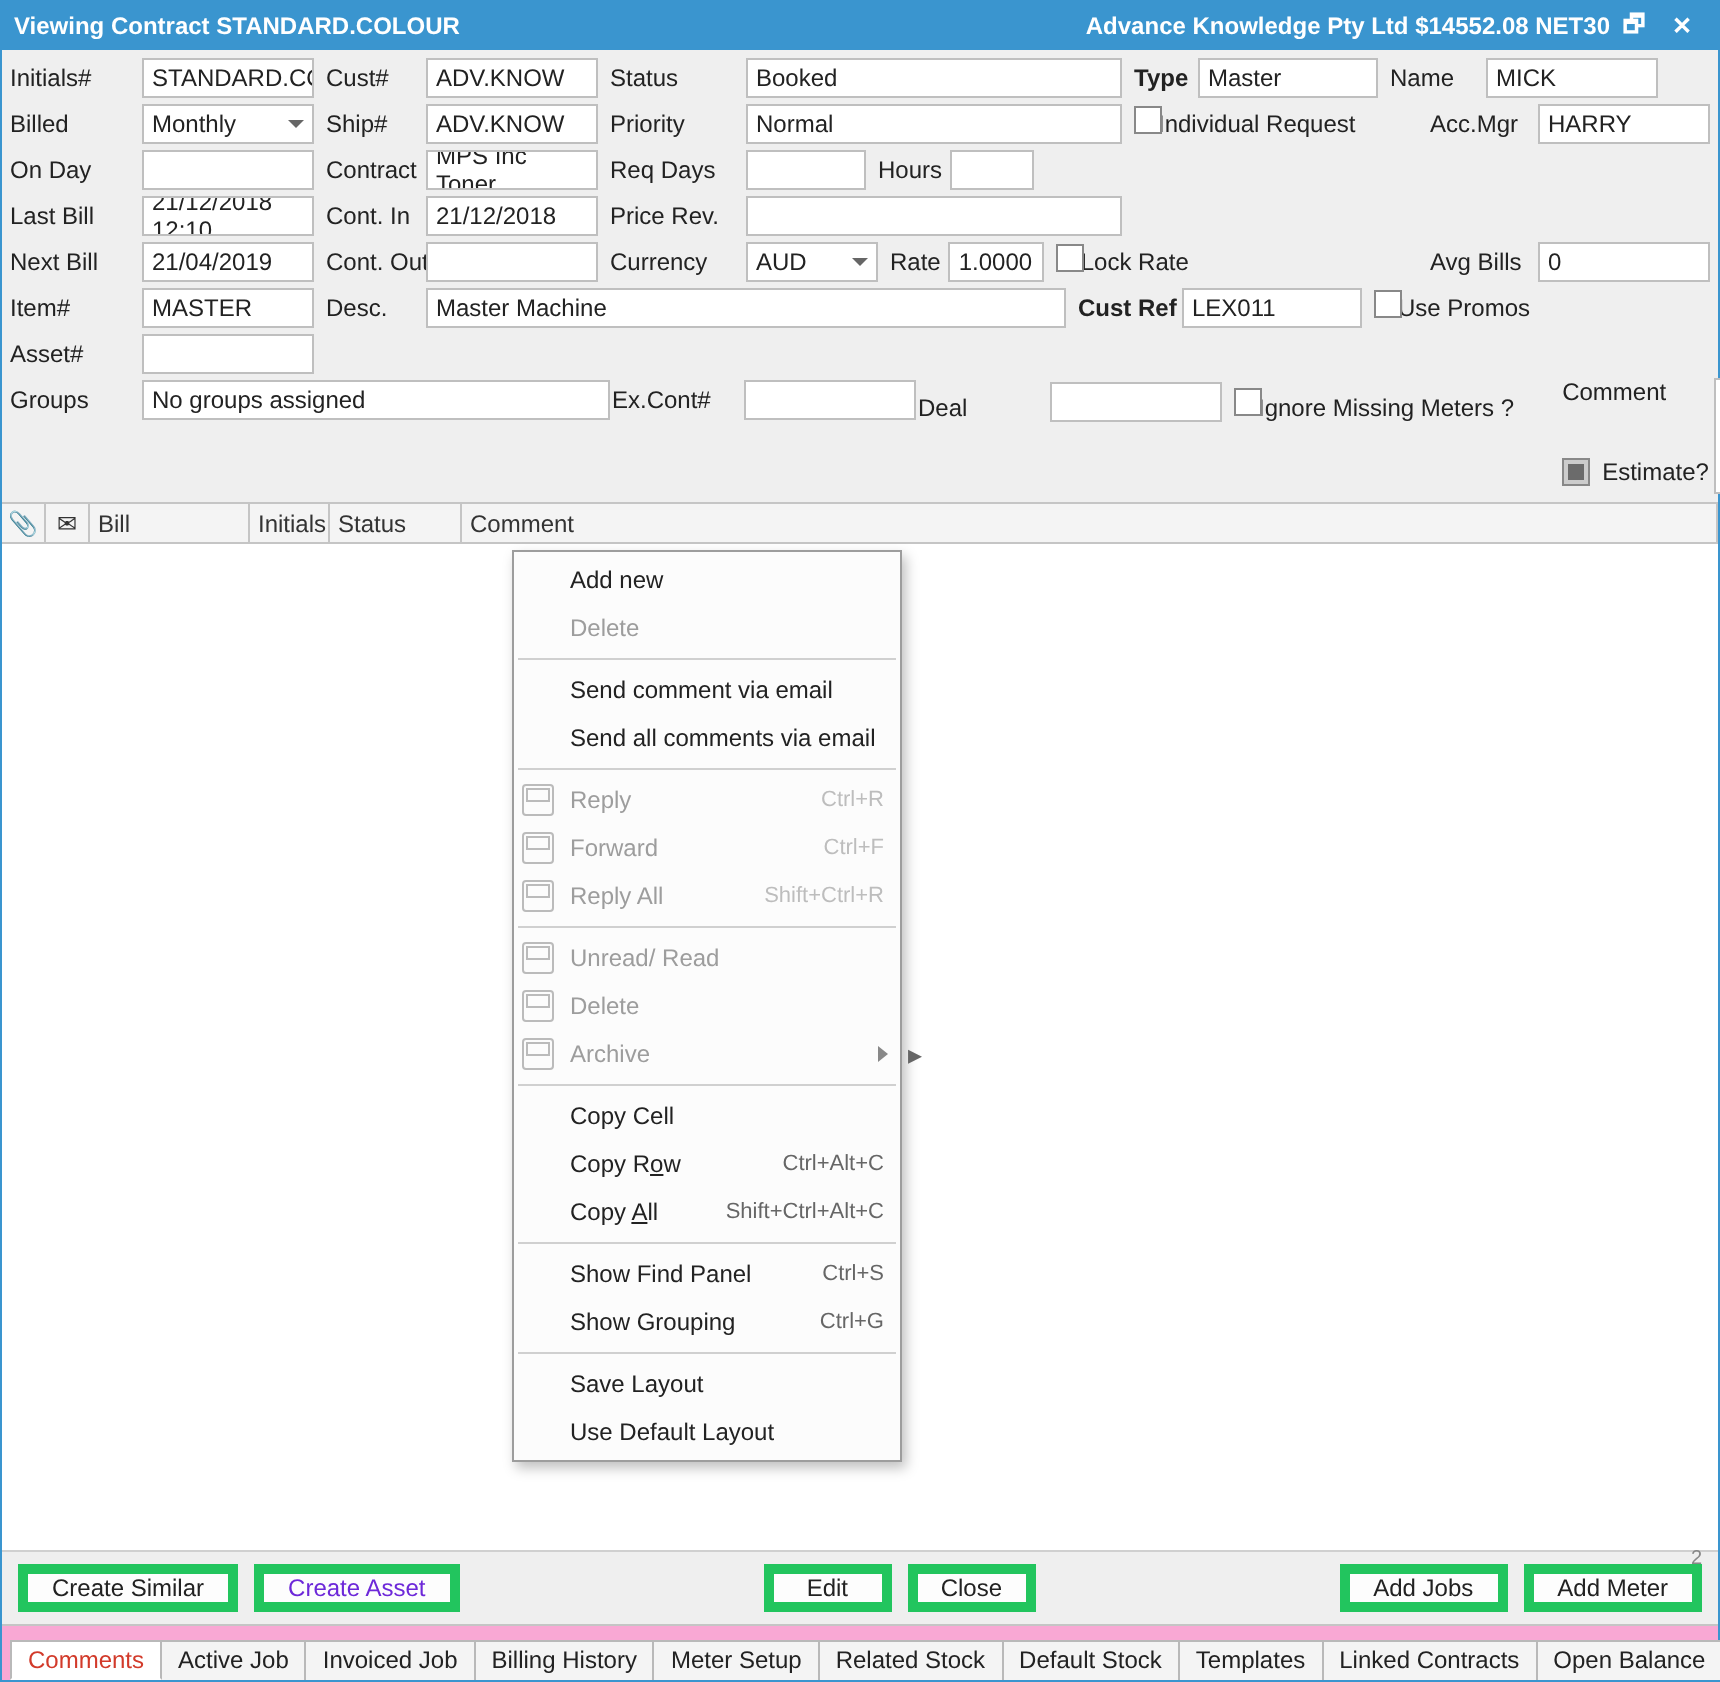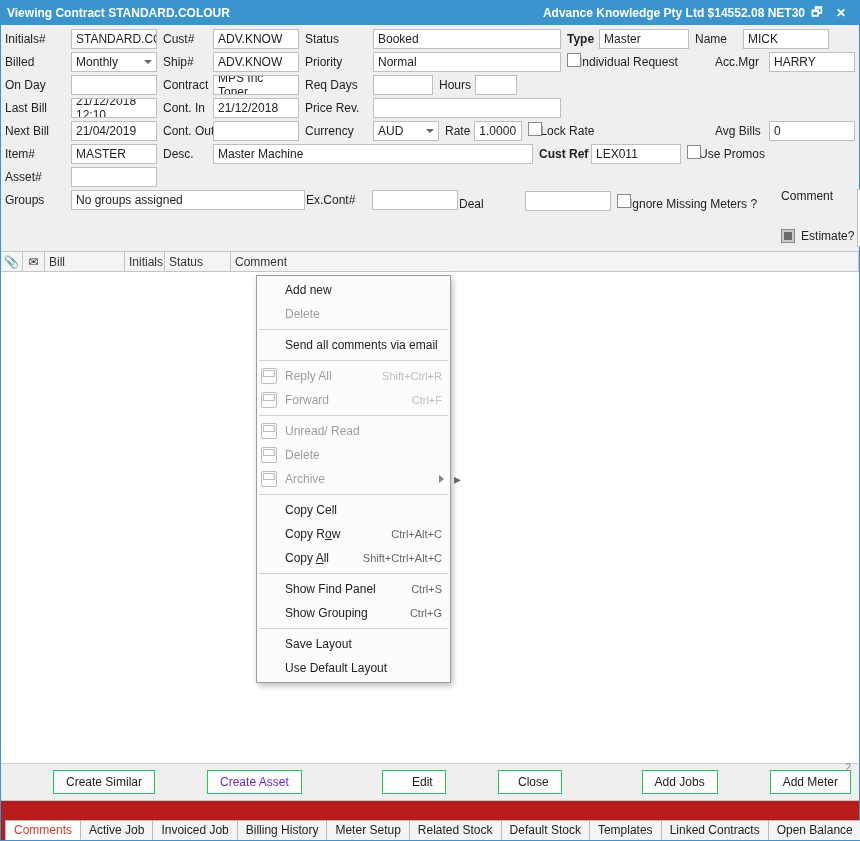--- a/index.html
+++ b/index.html
@@ -55,26 +55,26 @@
   .ctx .sep { height:1px; background:#d0d0d0; margin:3px 2px; }
   .ctx .arrow::after { content:""; border-top:4px solid transparent; border-bottom:4px solid transparent; border-left:5px solid #888; position:absolute; right:6px; top:50%; transform:translateY(-50%);}
   .ctx .ico { position:absolute; left:4px; top:50%; transform:translateY(-50%); width:16px; height:16px; }
   .ctx .ico.mail { border:1px solid #bbb; border-radius:2px; }
   .ctx .ico.mail::before { content:""; position:absolute; left:1px; right:1px; top:1px; bottom:6px; border:1px solid #bbb; }
   .ctx .u { text-decoration: underline; }
   .sub-caret { position:absolute; right:-11px; top:50%; transform:translateY(-50%); color:#666; font-size:14px; }
 
   
   .btn-row { display:flex; align-items:center; gap:8px; padding:6px 8px; border-top:1px solid #d0d0d0; background:#efefef; position:relative; }
-  .btn { height:24px; padding:0 12px; border:1px solid #22c55e; background:#fdfdfd; color:#222; display:flex; align-items:center; justify-content:flex-end; cursor:pointer;margin-left:44px; }
+  .btn { height:24px; padding:0 12px; border:5px solid #22c55e; background:#fdfdfd; color:#222; display:flex; align-items:center; justify-content:center; cursor:pointer; }
   .btn.dis { color:#6d28d9; }
   .corner2 { position:absolute; right:8px; top:-2px; color:#888; font-size:10px; }
 
   
-  .tabs { height:40px; display:flex; align-items:flex-end; border-top:1px solid #c5c5c5; background:#b91c1c; padding:0 4px; }
+  .tabs { height:28px; display:flex; align-items:flex-end; border-top:1px solid #c5c5c5; background:#f9a8d4; padding:0 4px; }
   .tab { height:20px; padding:2px 8px 0; border:1px solid #b9b9b9; border-bottom:none; background:#f4f4f4; color:#222; margin-right:-1px; cursor:pointer; white-space:nowrap; }
   .tab.active { color:#d23a2a; background:#fff; border-bottom:1px solid #fff; z-index:1; }
 </style>
 </head>
 <body>
 <div class="window">
 
   <div class="titlebar">
     <span class="title-left">Viewing Contract STANDARD.COLOUR</span>
     <span class="title-right">Advance Knowledge Pty Ltd $14552.08 NET30</span>
@@ -249,32 +249,40 @@
 
       <div class="ctx">
         <div class="mi">
             <span>Add new</span>
           </div>
         <div class="mi dis">
             <span>Delete</span>
           </div>
         <div class="sep"></div>
         <div class="mi">
+            <span>Send comment via email</span>
+          </div>
+        <div class="mi">
             <span>Send all comments via email</span>
           </div>
         <div class="sep"></div>
+        <div class="mi dis">
+            <span class="ico mail"></span>
+            <span>Reply</span>
+            <span class="hot">Ctrl+R</span>
+          </div>
+        <div class="mi dis">
+            <span class="ico mail"></span>
+            <span>Forward</span>
+            <span class="hot">Ctrl+F</span>
+          </div>
         <div class="mi dis">
             <span class="ico mail"></span>
             <span>Reply All</span>
             <span class="hot">Shift+Ctrl+R</span>
-          </div>
-        <div class="mi dis">
-            <span class="ico mail"></span>
-            <span>Forward</span>
-            <span class="hot">Ctrl+F</span>
           </div>
         <div class="sep"></div>
         <div class="mi dis">
             <span class="ico mail"></span>
             <span>Unread/ Read</span>
           </div>
         <div class="mi dis">
             <span class="ico mail"></span>
             <span>Delete</span>
           </div>

